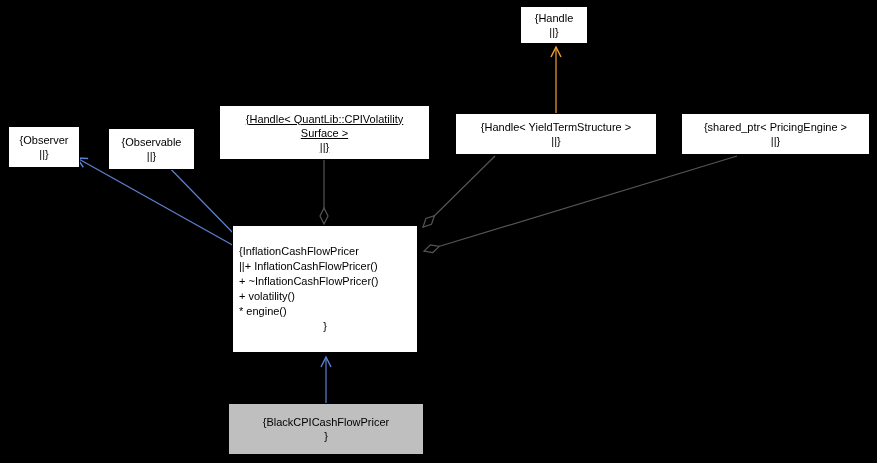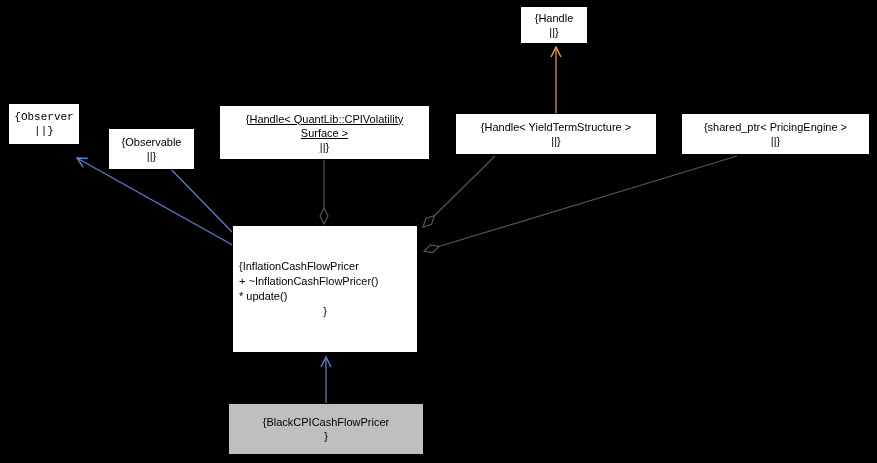--- a/index.html
+++ b/index.html
@@ -35,21 +35,21 @@
   }
   .node.members .line {
     line-height: 15px;
     text-align: left;
     padding: 0 6px;
   }
   .node.members .line.brace-close { text-align: center; }
   .node.highlight { background: #bfbfbf; }
 
   #node-handle        { left: 520px; top: 6px;   width: 68px;  height: 38px; }
-  #node-observer      { left: 8px;   top: 103px; width: 72px;  height: 42px; font-family: Liberation Mono, monospace; }
+  #node-observer      { left: 8px;   top: 126px; width: 72px;  height: 42px; }
   #node-observable    { left: 108px; top: 113px; width: 87px;  height: 42px; margin-top: 15px; }
   #node-cpivol        { left: 219px; top: 105px; width: 211px; height: 55px; text-decoration: underline; }
   #node-yts           { left: 455px; top: 113px; width: 202px; height: 42px; }
   #node-sharedptr     { left: 681px; top: 113px; width: 189px; height: 42px; }
   #node-inflation     { left: 232px; top: 225px; width: 186px; height: 128px; }
   #node-blackcpi      { left: 228px; top: 403px; width: 196px; height: 52px; }
 </style>
 </head>
 <body>
 
@@ -109,22 +109,24 @@
     <div class="line">||}</div>
   </div>
 
   <div class="node" id="node-sharedptr">
     <div class="line">{shared_ptr&lt; PricingEngine &gt;</div>
     <div class="line">||}</div>
   </div>
 
   <div class="node members" id="node-inflation">
     <div class="line">{InflationCashFlowPricer</div>
+    <div class="line">||+ InflationCashFlowPricer()</div>
     <div class="line">+ ~InflationCashFlowPricer()</div>
-    <div class="line">* update()</div>
+    <div class="line">+ volatility()</div>
+    <div class="line">* engine()</div>
     <div class="line brace-close">}</div>
   </div>
 
   <div class="node highlight" id="node-blackcpi">
     <div class="line">{BlackCPICashFlowPricer</div>
     <div class="line">}</div>
   </div>
 
 </div>
 

